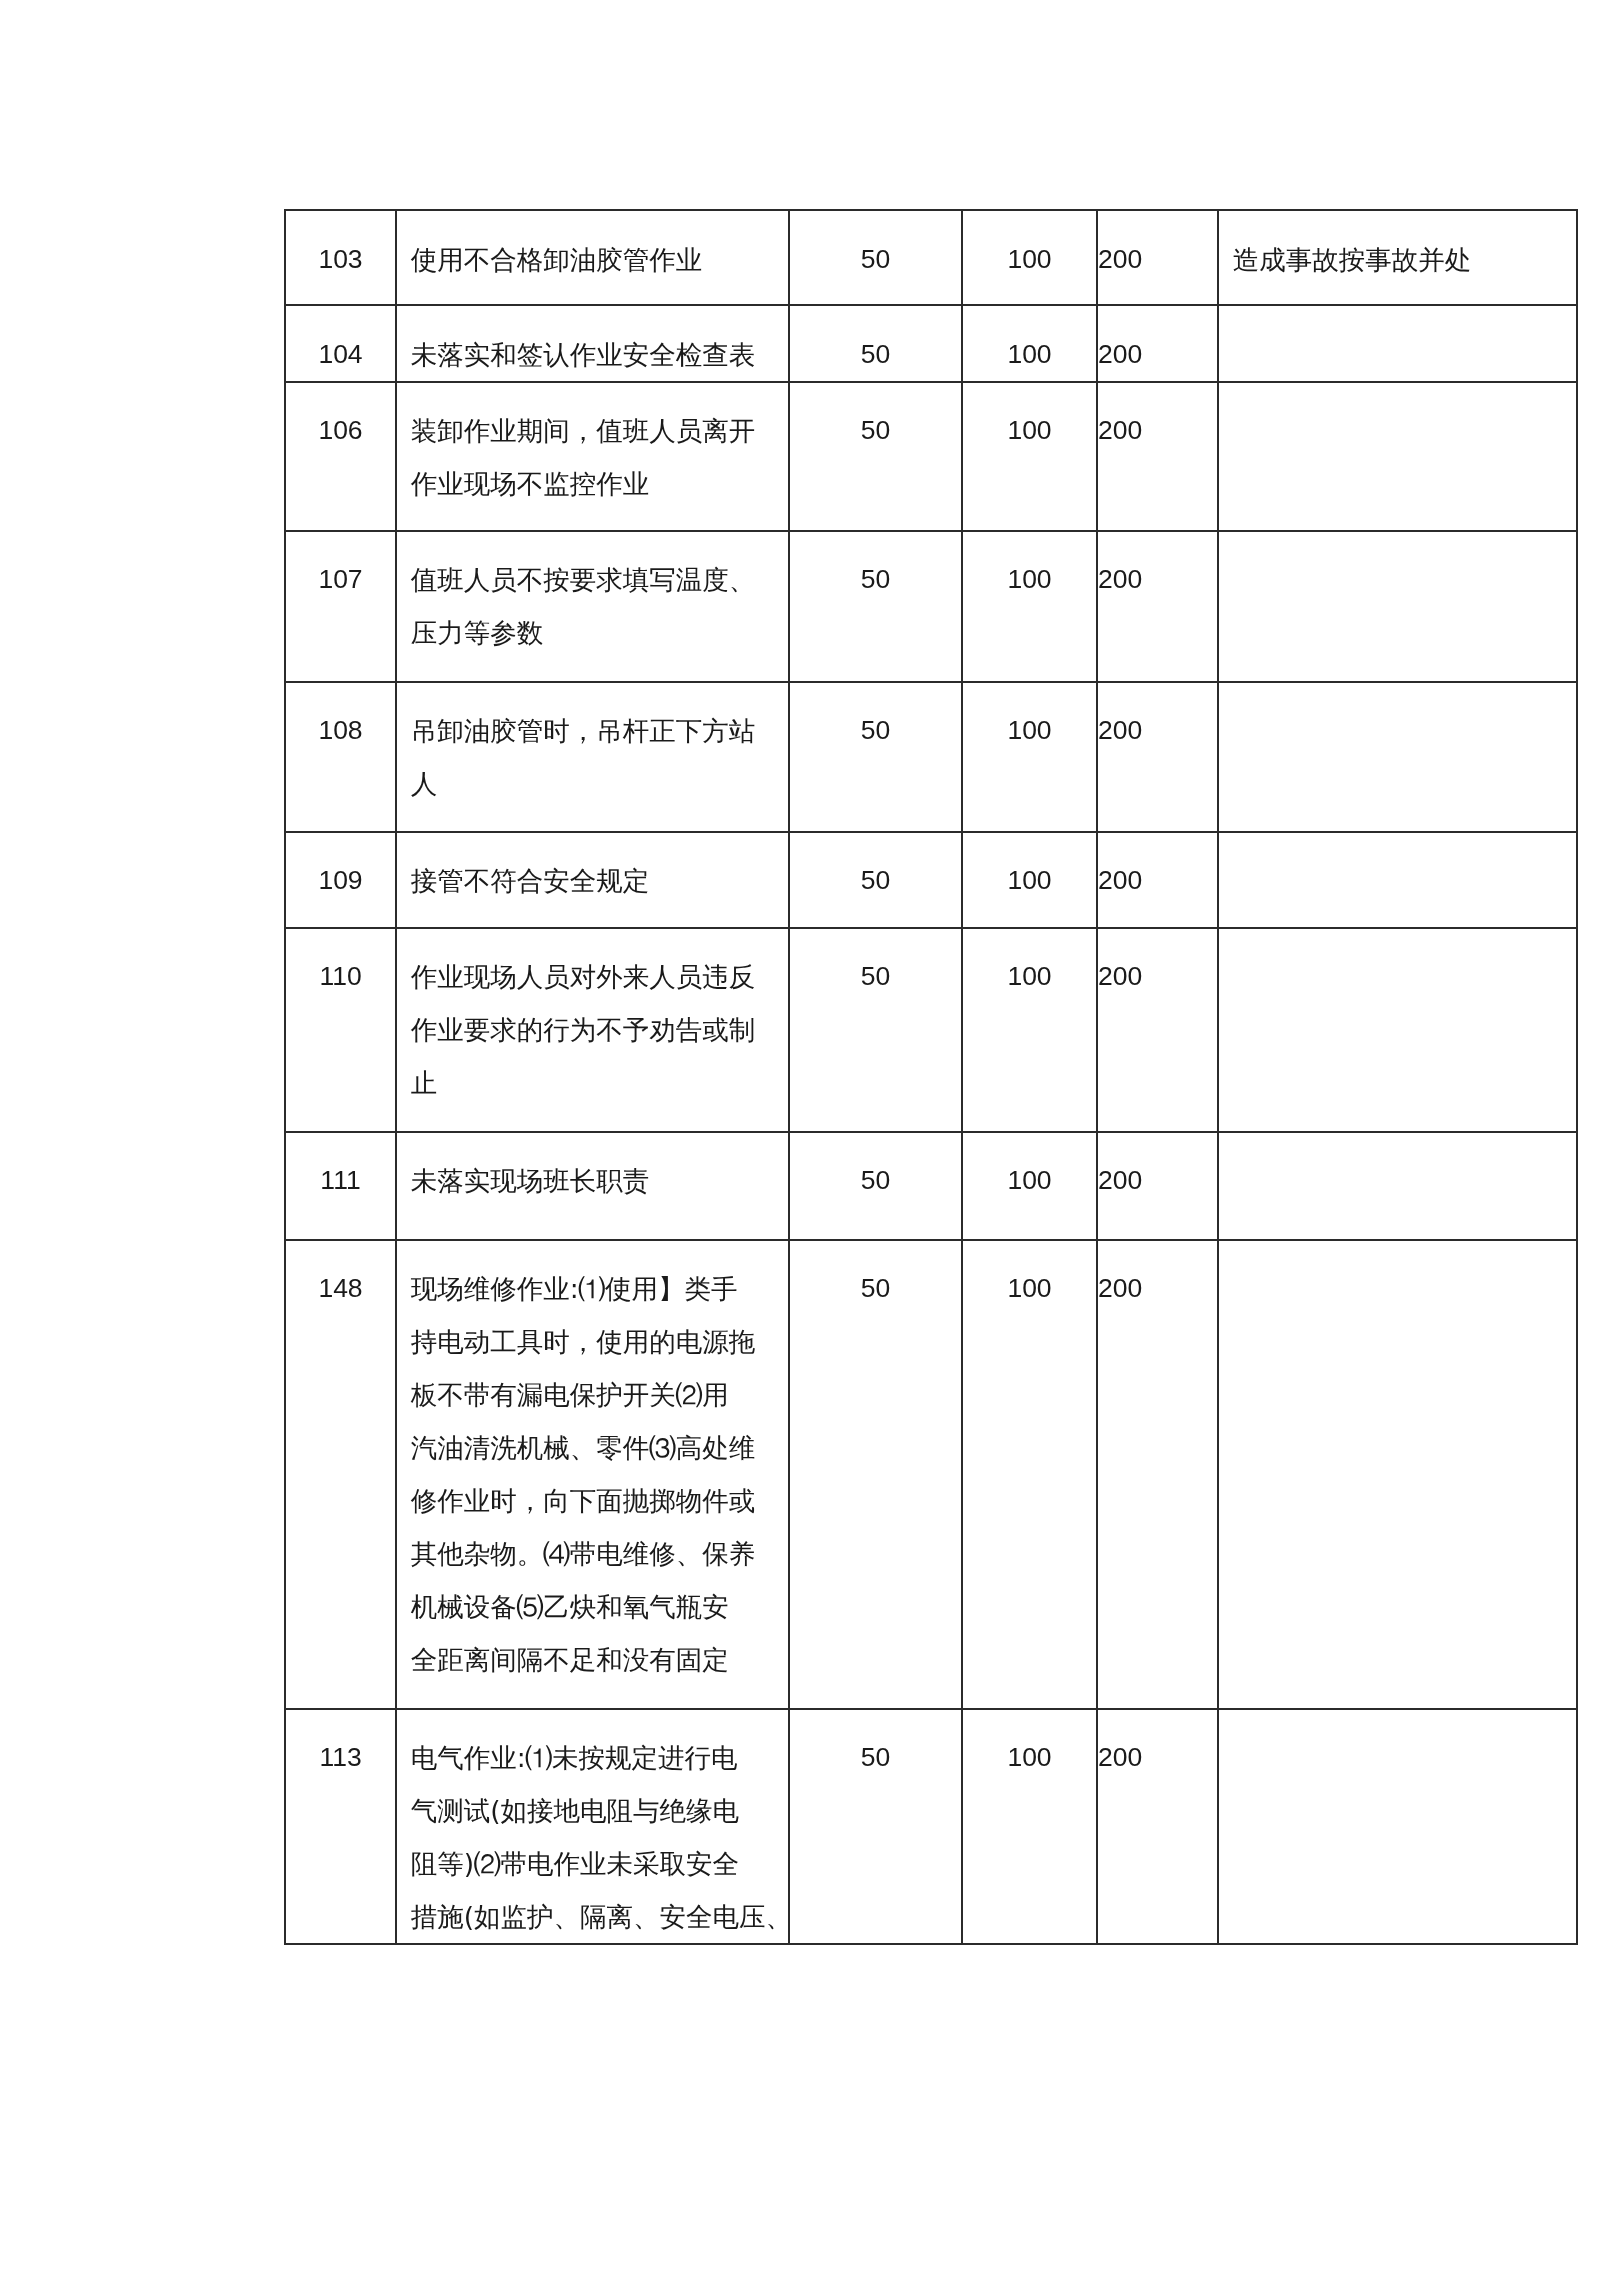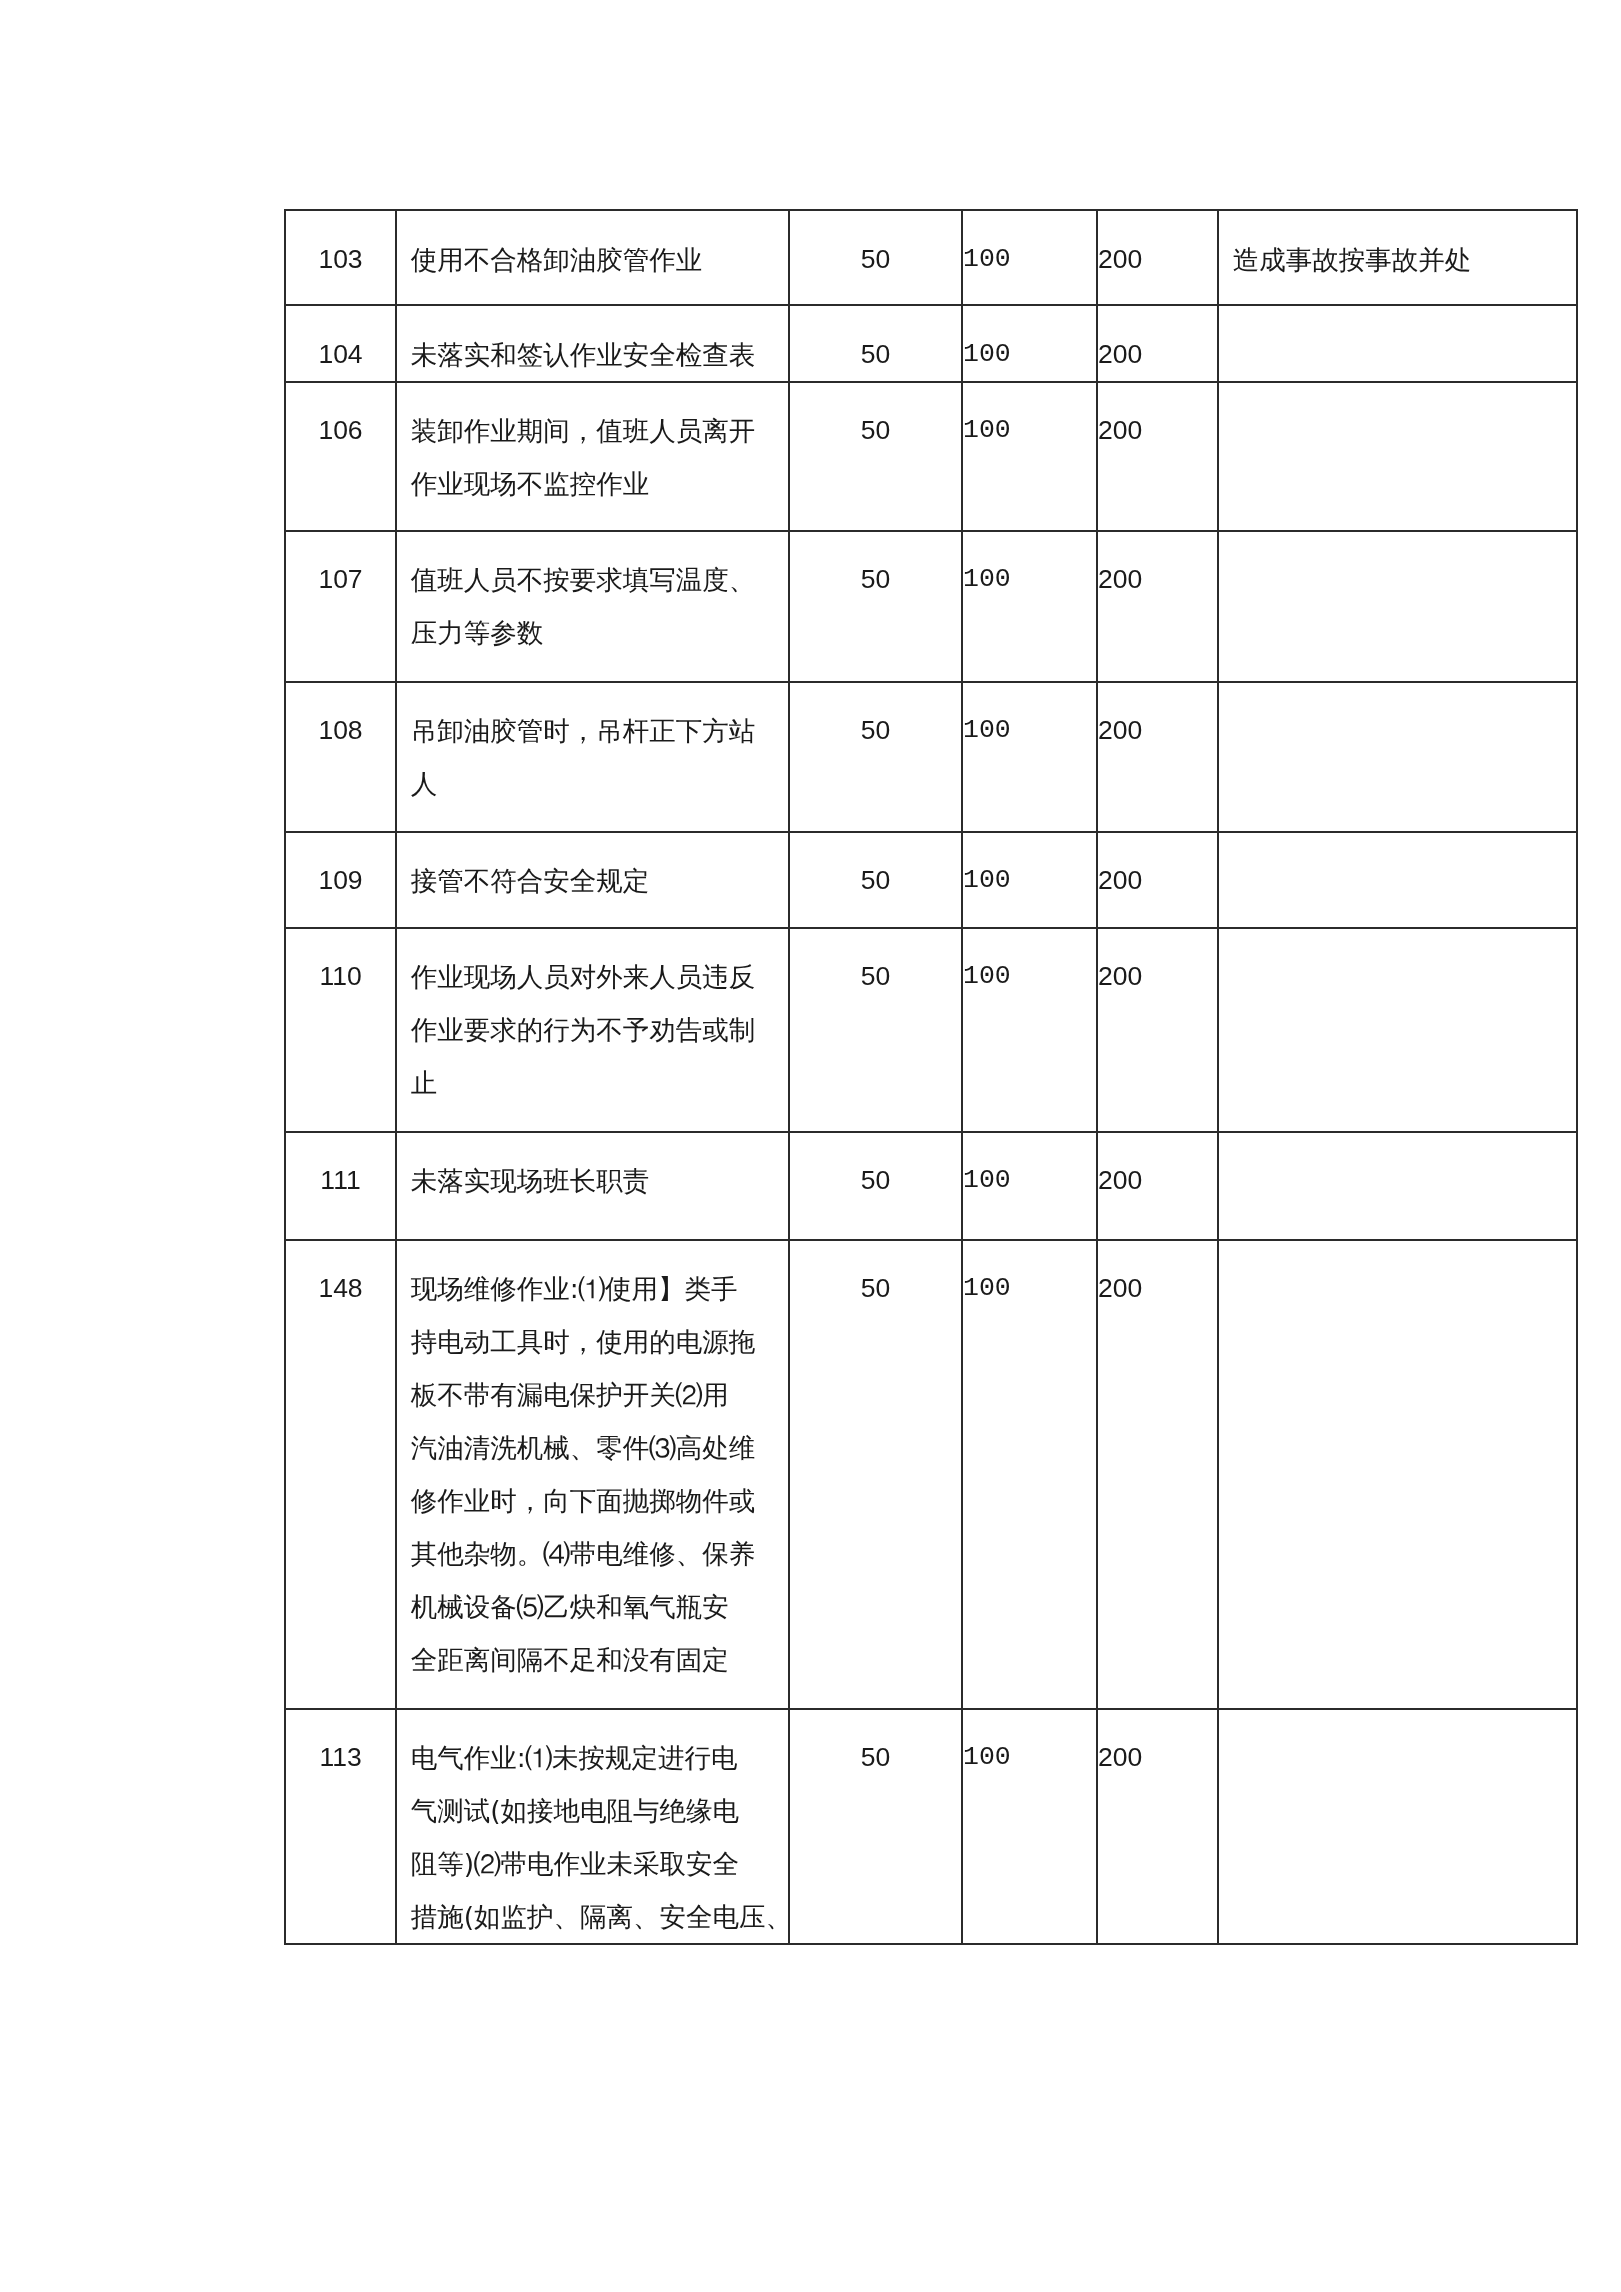--- a/index.html
+++ b/index.html
@@ -6,21 +6,21 @@
   body { width: 1621px; height: 2293px; position: relative; overflow: hidden;
          font-family: "DejaVu Sans", "Liberation Sans", sans-serif; color: #1a1a1a; }
   .page { position: absolute; left: 0; top: 0; width: 1621px; height: 2293px; }
   table.rules { position: absolute; left: 284px; top: 197px; width: 1294px;
                 border-collapse: collapse; table-layout: fixed; margin-top: 12px; }
   table.rules td { border: 2px solid #2b2b2b; vertical-align: top; padding: 0;
                    font-size: 26.5px; line-height: 53px; box-sizing: border-box; }
   td.c-no  { width: 111px; text-align: center; font-family: "Liberation Sans", sans-serif; font-size: 25.5px; }
   td.c-desc{ width: 393px; text-align: left; padding-left: 13.7px !important; padding-right: 7.8px !important; }
   td.c-a   { width: 173px; text-align: center; font-family: "Liberation Sans", sans-serif; font-size: 25.5px; }
-  td.c-b   { width: 135px; font-family: Liberation Mono, monospace; font-size: 25.5px; }
+  td.c-b   { width: 135px; text-align: center; font-family: Liberation Sans, sans-serif; font-size: 25.5px; }
   td.c-c   { width: 121px; text-align: left; font-family: "Liberation Sans", sans-serif; font-size: 25.5px; }
   td.c-note{ text-align: left; padding-left: 13.7px !important; }
   .cell-inner { padding-top: 21.6px; }
   .desc-line { display: block; white-space: nowrap; }
 </style>
 </head>
 <body>
 
 <div class="page">
   <table class="rules">

